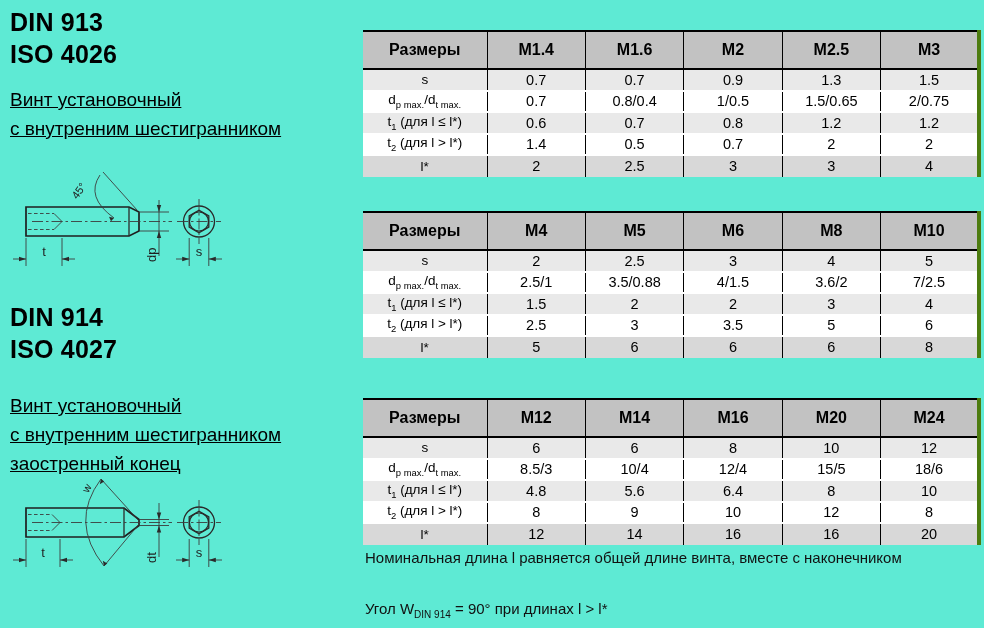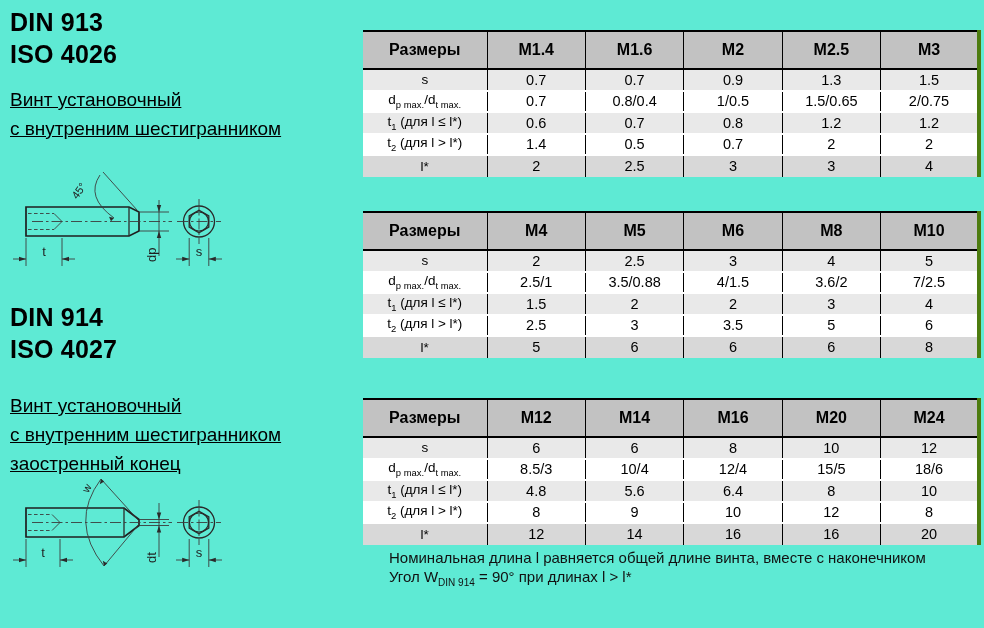--- a/index.html
+++ b/index.html
@@ -40,21 +40,21 @@
   table.dim-table th:last-child, table.dim-table td:last-child{border-right:4px solid #4d7c0f;}
   table.dim-table tbody td{
     height:21.5px;text-align:center;font-size:14.5px;padding:0 2px;background:#fff;
   }
   table.dim-table tbody tr:nth-child(odd) td{background:var(--row_light);}
   table.dim-table tbody tr:last-child td{background:var(--row_dark);}
   table.dim-table tbody tr+tr td{border-top:2px solid #fff;}
   table.dim-table td.row-label{font-size:13.5px;}
   sub{font-size:.7em;}
 
-  .note{position:absolute;left:2px;font-size:15px;white-space:nowrap;color:#111;margin-left:24px;}
+  .note{position:absolute;left:2px;font-size:15px;white-space:nowrap;color:#111;}
   .note sub{font-size:10px;}
 
   
   svg .ln{stroke:#1f1f1f;stroke-width:1.7;fill:none;stroke-linejoin:miter;}
   svg .md{stroke:#2a2a2a;stroke-width:1.3;fill:none;}
   svg .tn{stroke:#3c3c3c;stroke-width:.9;fill:none;}
   svg .cl{stroke:#3c3c3c;stroke-width:.9;fill:none;stroke-dasharray:11 3 2.5 3;}
   svg .hd{stroke:#3c3c3c;stroke-width:.9;fill:none;stroke-dasharray:3.6 2.4;}
   svg .ar{fill:#2a2a2a;stroke:none;}
   svg text{font-family:"Liberation Sans",sans-serif;font-size:13px;fill:#1f1f1f;}
@@ -375,16 +375,16 @@
             <td>12</td>
             <td>14</td>
             <td>16</td>
             <td>16</td>
             <td>20</td>
           </tr>
         </tbody>
       </table>
 
     <div class="note" style="top:549px"><span>Номинальная длина l равняется общей длине винта, вместе с наконечником</span></div>
-    <div class="note" style="top:568px"><span>Угол W</span><sub>DIN 914</sub><span> = 90° при длинах l &gt; l*</span></div>
+    <div class="note" style="top:600px"><span>Угол W</span><sub>DIN 914</sub><span> = 90° при длинах l &gt; l*</span></div>
   </div>
 
 </div>
 
 </body></html>

